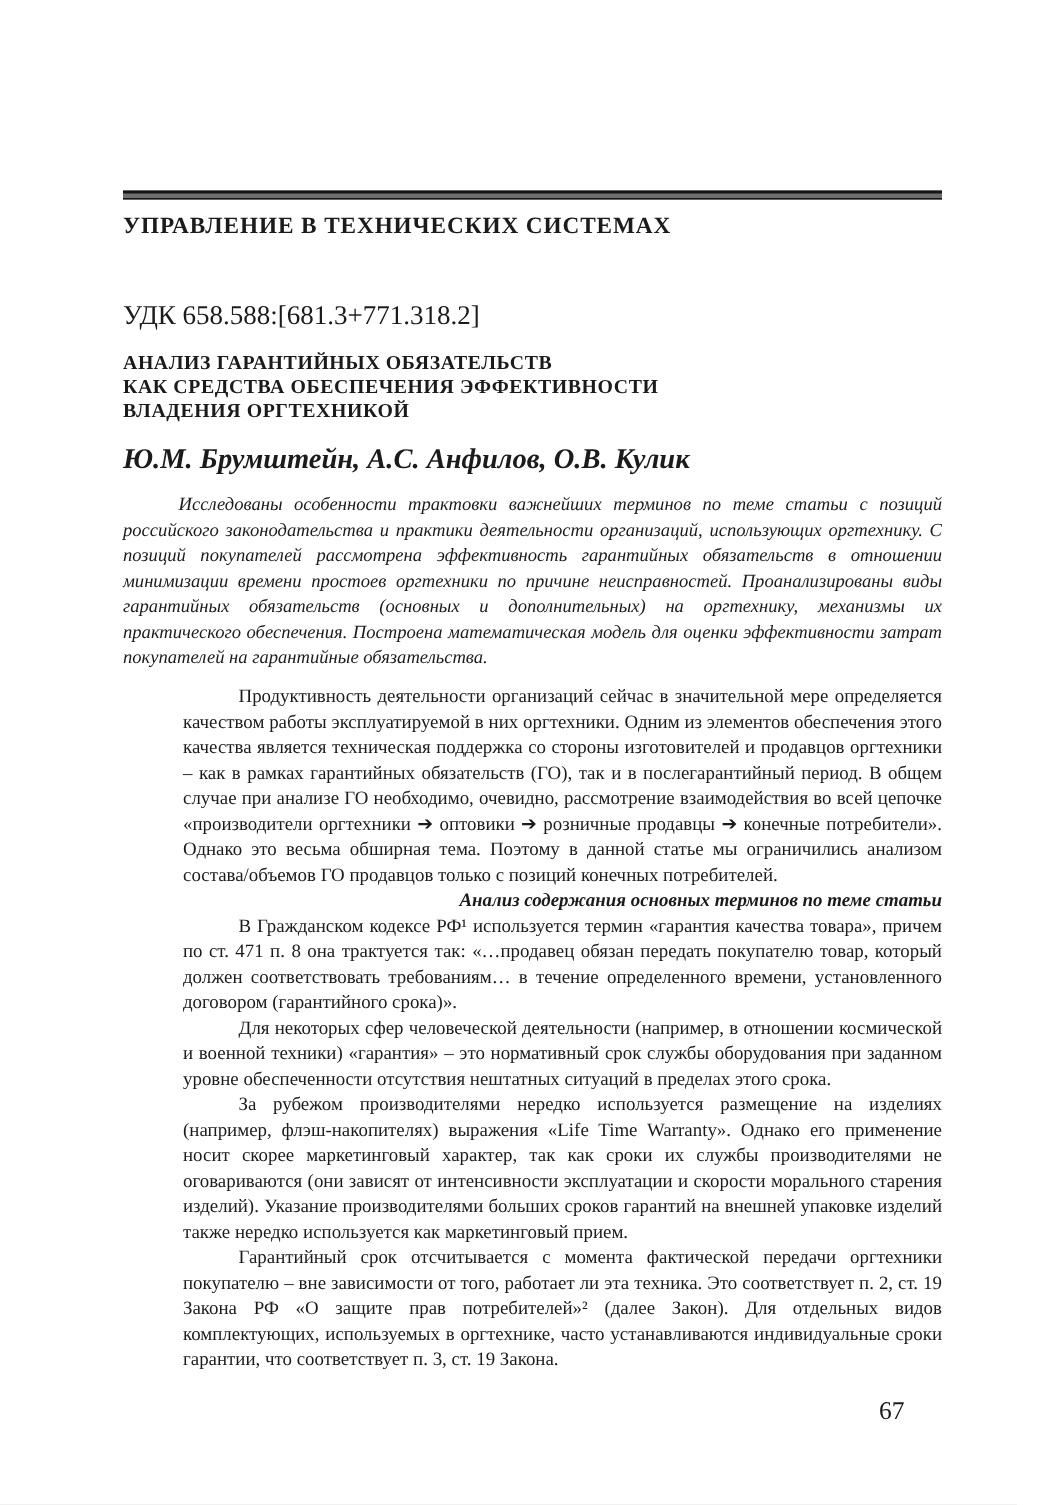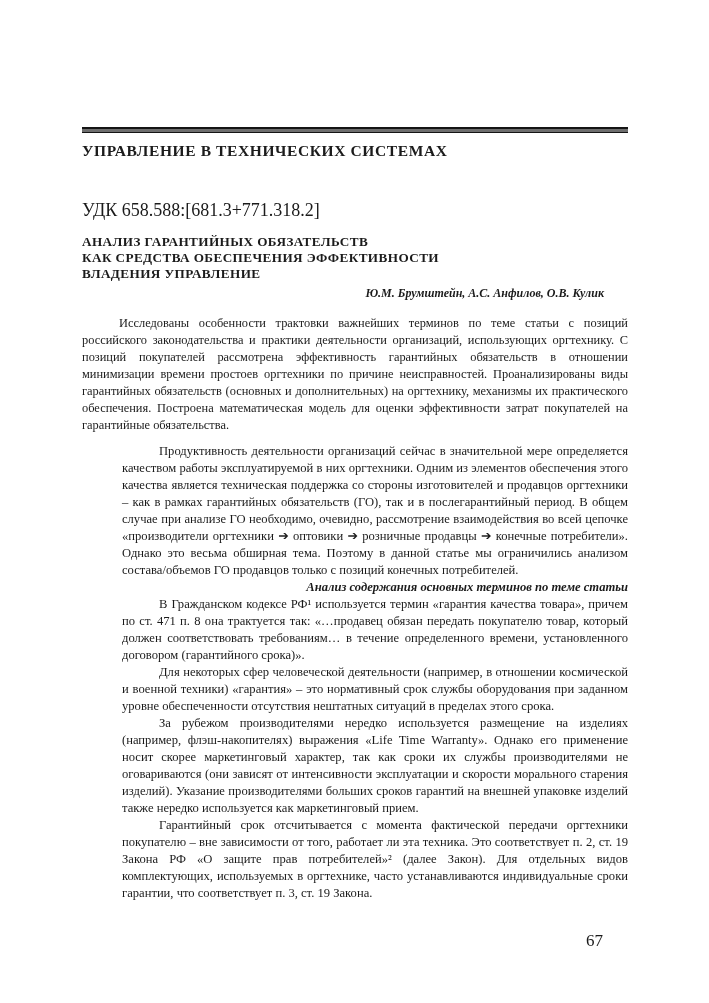--- a/index.html
+++ b/index.html
@@ -39,31 +39,32 @@
     line-height: 16px;
   }
   .article-title {
     margin-top: 16px;
     font-size: 13.2px;
     font-weight: bold;
     line-height: 16px;
     letter-spacing: 0.4px;
   }
   .authors {
-    margin-top: 3px;
-    text-align: right;
+    margin-top: 16px;
+    text-align: left;
     padding-right: 24px;
-    font-size: 12px;
+    font-size: 19px;
     font-weight: bold;
     font-style: italic;
     line-height: 17px;
   }
   .abstract {
     margin-top: 13px;
     font-size: 12.4px;
+    font-style: italic;
     line-height: 17px;
     text-align: justify;
   }
   .abstract p, .bodytext p {
     margin: 0;
     text-indent: 37px;
   }
   .bodytext {
     font-size: 12.6px;
     line-height: 17px;
@@ -94,21 +95,21 @@
 
     <div class="head-rule"></div>
 
     <h1 class="running-head">УПРАВЛЕНИЕ В ТЕХНИЧЕСКИХ СИСТЕМАХ</h1>
 
     <div class="udc">УДК 658.588:[681.3+771.318.2]</div>
 
     <div class="article-title">
       <div>АНАЛИЗ ГАРАНТИЙНЫХ ОБЯЗАТЕЛЬСТВ</div>
       <div>КАК СРЕДСТВА ОБЕСПЕЧЕНИЯ ЭФФЕКТИВНОСТИ</div>
-      <div>ВЛАДЕНИЯ УПРАВЛЕНИЕ</div>
+      <div>ВЛАДЕНИЯ ОРГТЕХНИКОЙ</div>
     </div>
 
     <div class="authors">Ю.М. Брумштейн, А.С. Анфилов, О.В. Кулик</div>
 
     <div class="abstract">
       <p>Исследованы особенности трактовки важнейших терминов по теме статьи с позиций российского законодательства и практики деятельности организаций, использующих оргтехнику. С позиций покупателей рассмотрена эффективность гарантийных обязательств в отношении минимизации времени простоев оргтехники по причине неисправностей. Проанализированы виды гарантийных обязательств (основных и дополнительных) на оргтехнику, механизмы их практического обеспечения. Построена математическая модель для оценки эффективности затрат покупателей на гарантийные обязательства.</p>
     </div>
 
     <div class="bodytext intro">
       <p>Продуктивность деятельности организаций сейчас в значительной мере определяется качеством работы эксплуатируемой в них оргтехники. Одним из элементов обеспечения этого качества является техническая поддержка со стороны изготовителей и продавцов оргтехники – как в рамках гарантийных обязательств (ГО), так и в послегарантийный период. В общем случае при анализе ГО необходимо, очевидно, рассмотрение взаимодействия во всей цепочке «производители оргтехники ➔ оптовики ➔ розничные продавцы ➔ конечные потребители». Однако это весьма обширная тема. Поэтому в данной статье мы ограничились анализом состава/объемов ГО продавцов только с позиций конечных потребителей.</p>

